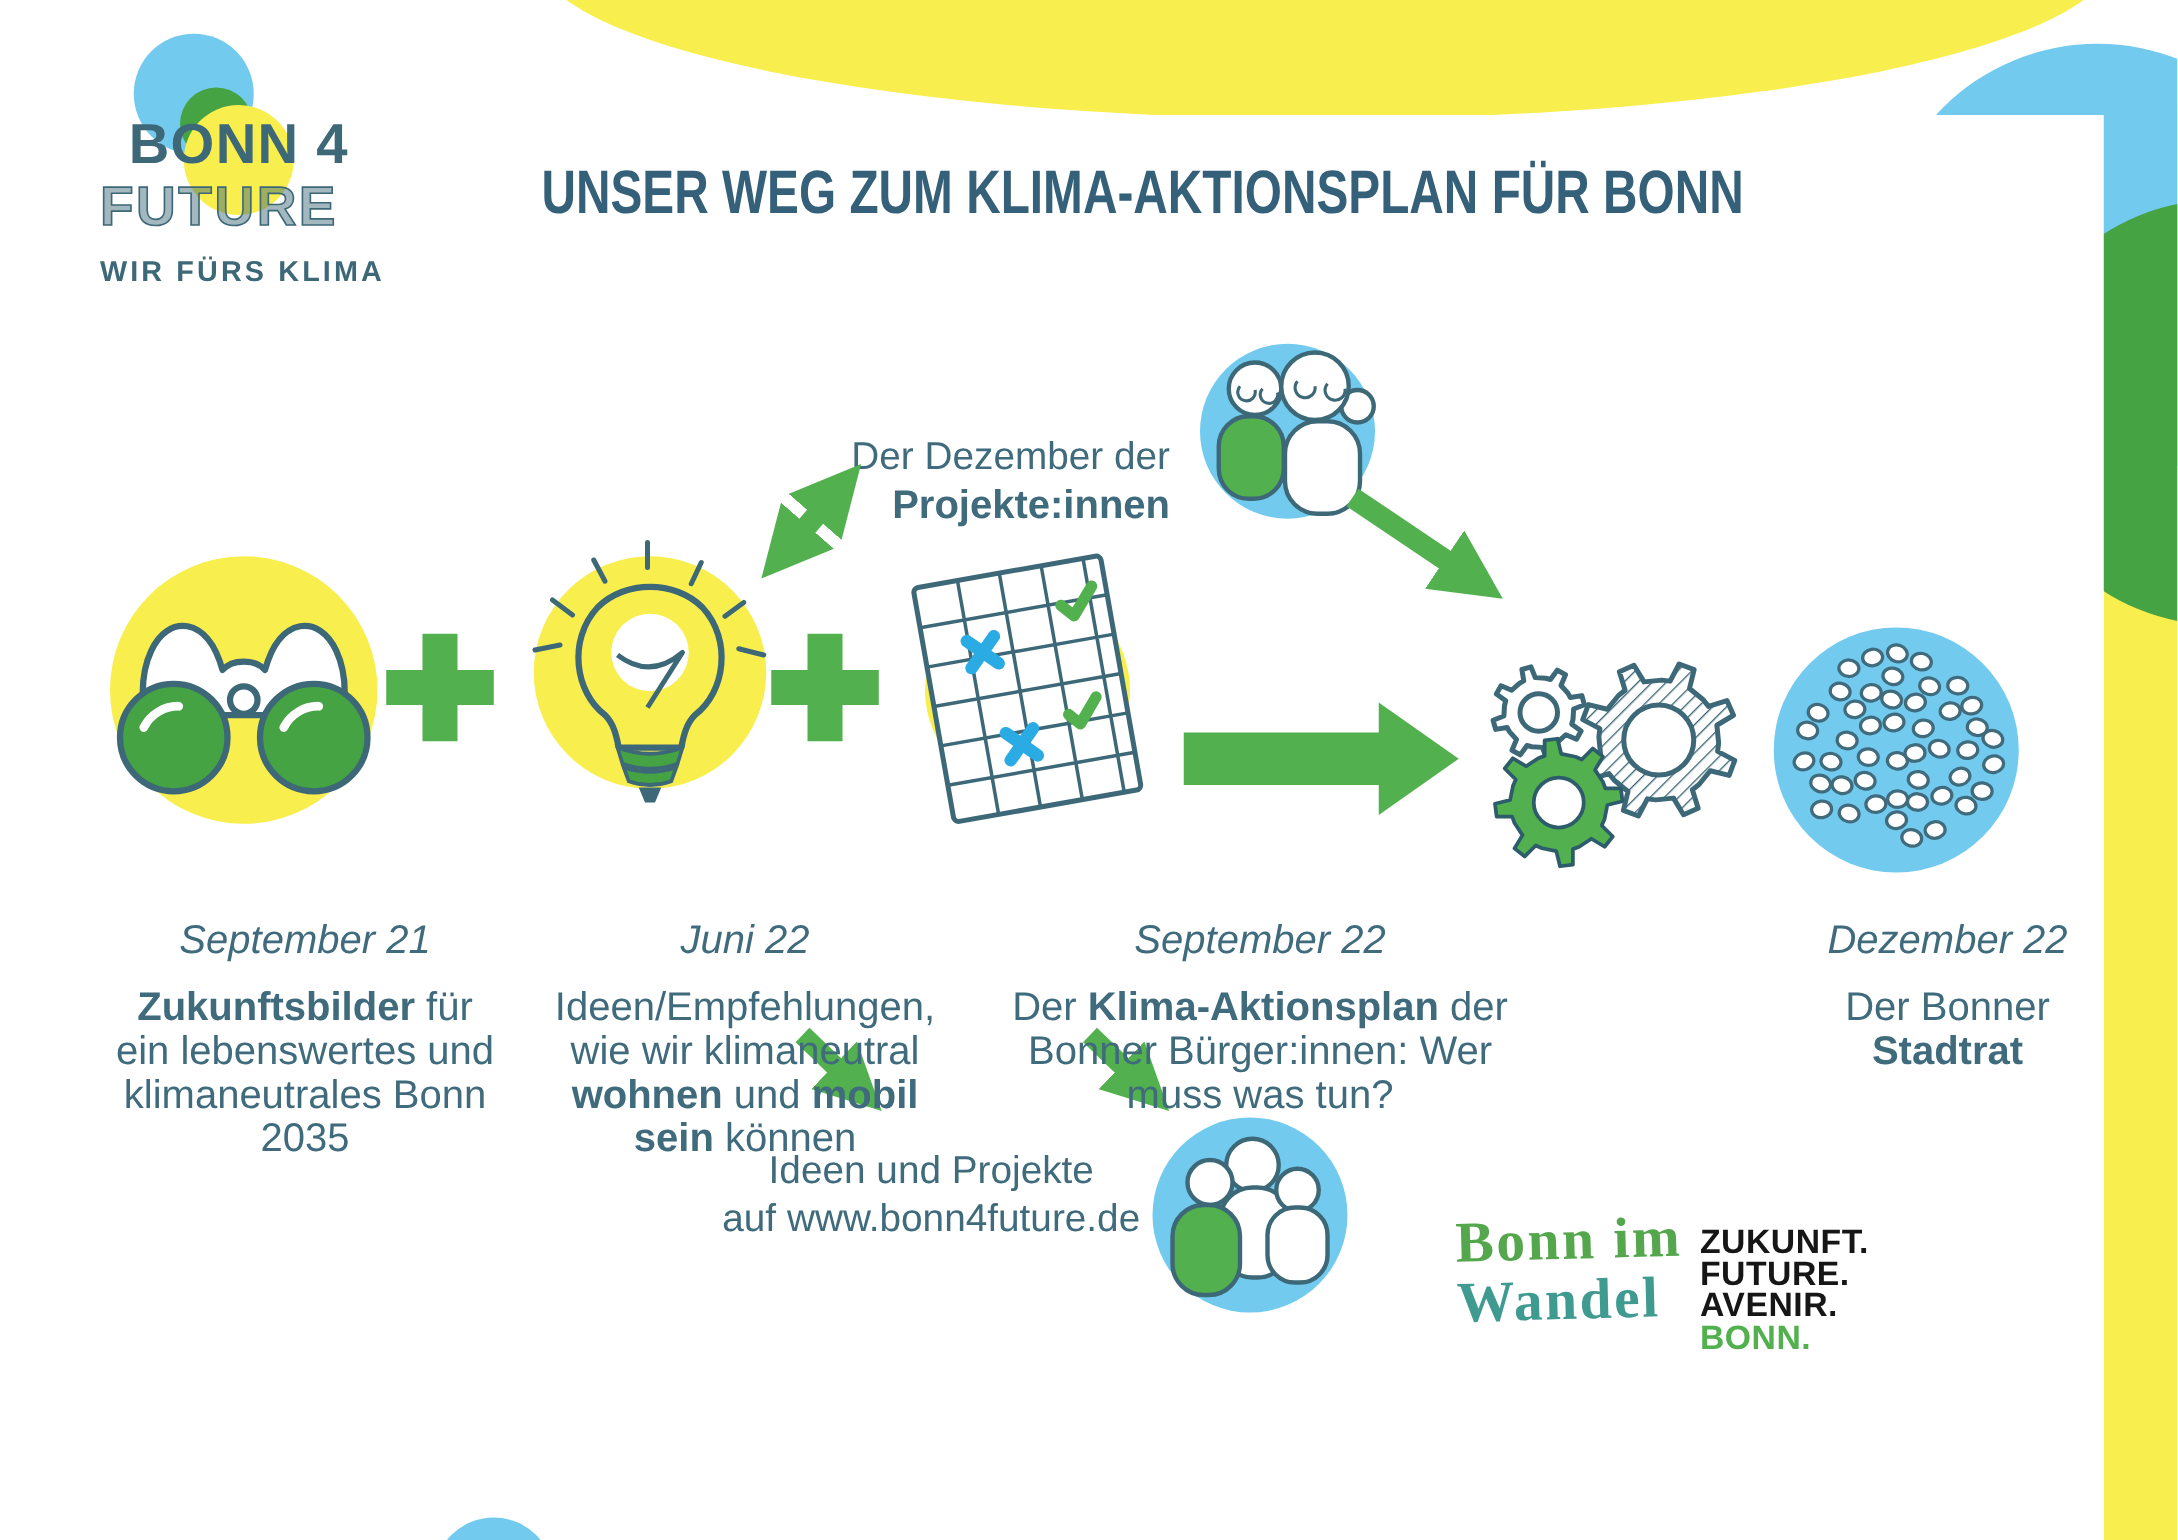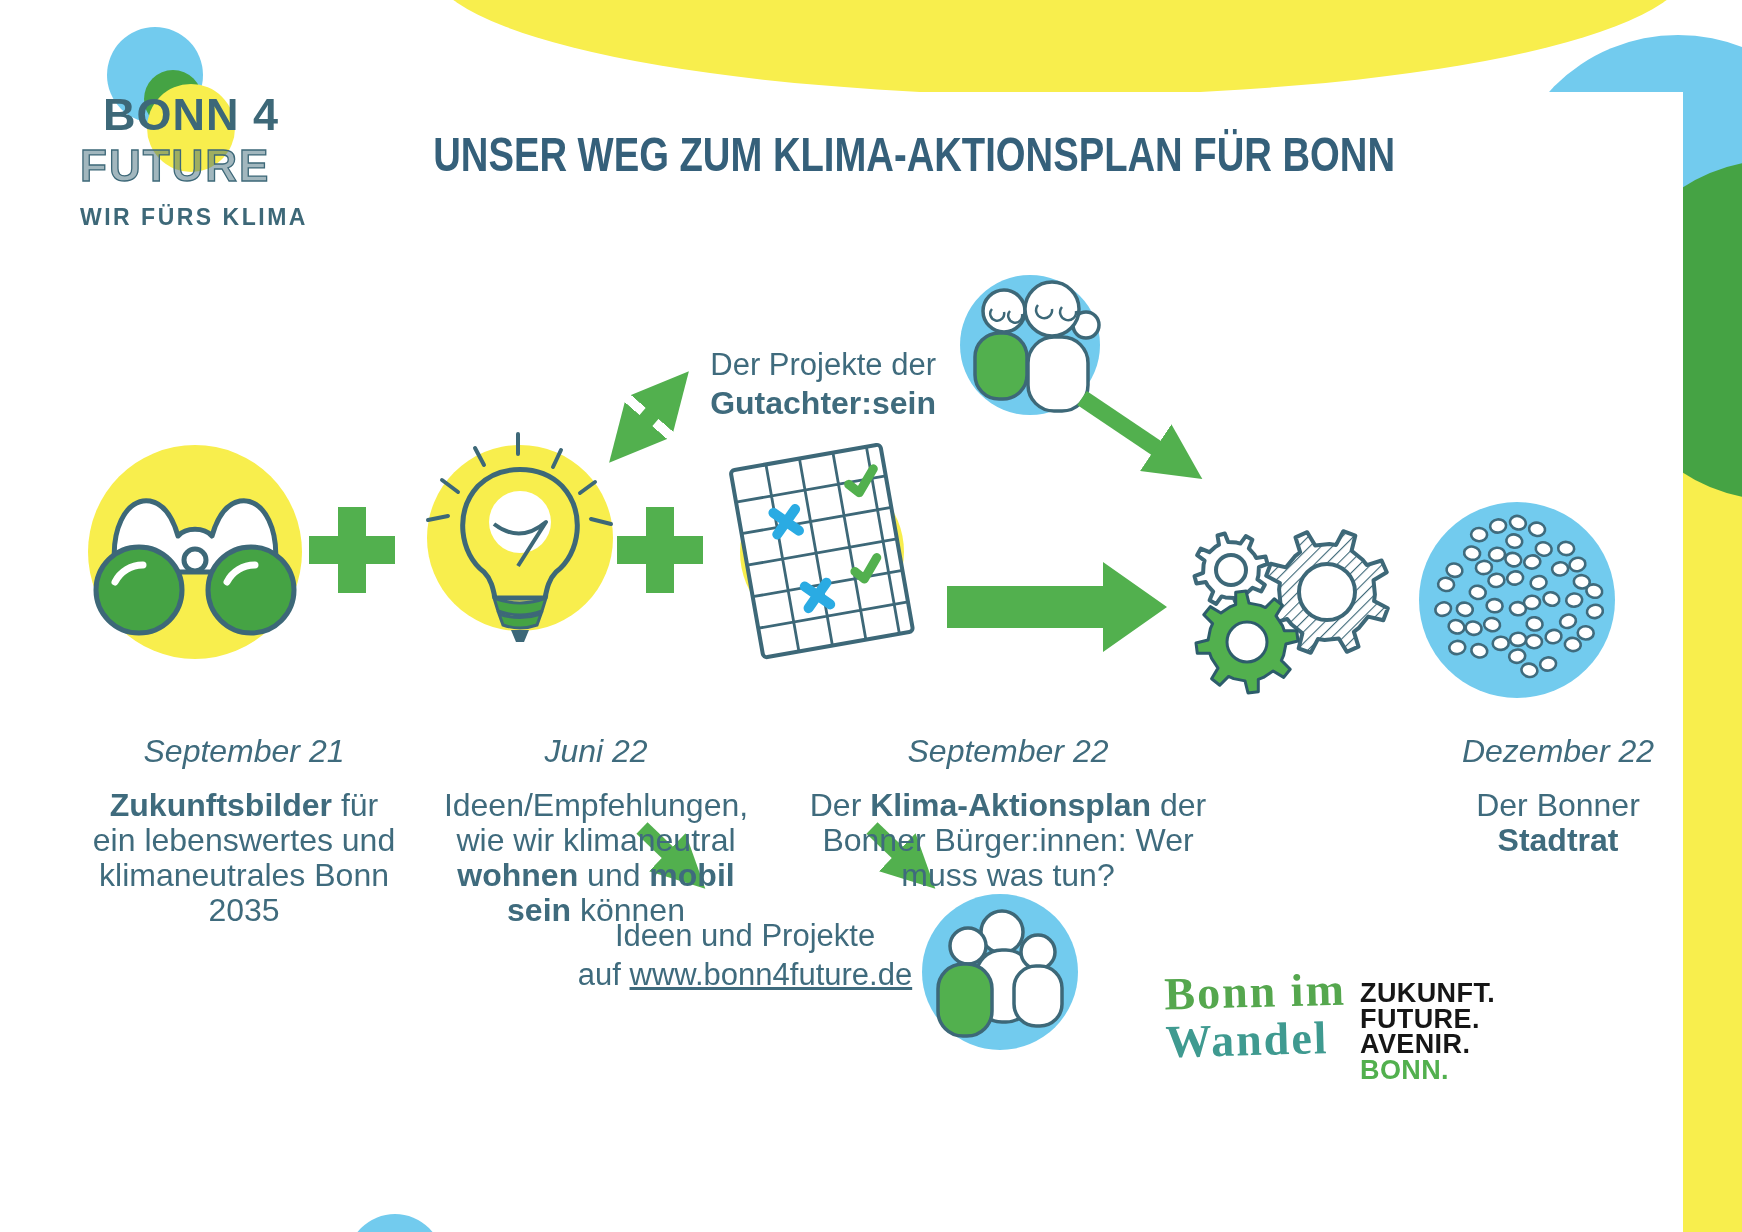--- a/index.html
+++ b/index.html
@@ -66,21 +66,21 @@
   .ms-text{margin-top:18px;font-size:32px;line-height:35px;color:var(--body);}
   .ms-text span{white-space:pre-wrap;}
   .ms1{left:88px;top:733px;width:312px;}
   .ms2{left:440px;top:733px;width:312px;}
   .ms3{left:808px;top:733px;width:400px;}
   .ms4{left:1418px;top:733px;width:280px;}
 
   
   .projects-note{position:absolute;left:545px;top:916px;width:400px;text-align:center;
                  font-size:31px;line-height:39px;color:var(--body);}
-  .projects-note a{color:var(--body);text-decoration:underline;cursor:pointer;}
+  .projects-note a{color:var(--body);cursor:pointer;}
 
   
   .biw{position:absolute;left:1165px;top:968px;font-family:"Liberation Serif",serif;font-weight:bold;
        font-size:46px;line-height:48px;transform:rotate(-1.5deg);letter-spacing:2px;}
   .biw .l1{color:#55a74e;}
   .biw .l2{color:#3f9a90;}
   .zfa{position:absolute;left:1360px;top:981px;font-size:27px;font-weight:bold;line-height:25.5px;
        letter-spacing:.4px;color:#161616;}
   .zfa .bonn{color:var(--green);}
 </style>
@@ -101,22 +101,22 @@
   <div class="logo-circle lc-yellow"></div>
   <div class="logo-text">
     <div class="logo-l1">BONN 4</div>
     <div class="logo-l2">FUTURE</div>
     <div class="logo-tag">WIR FÜRS KLIMA</div>
   </div>
 
   <div class="title">UNSER WEG ZUM KLIMA-AKTIONSPLAN FÜR BONN</div>
 
   <div class="gutachter-label">
-    <div class="l1">Der Projekte der</div>
-    <div class="l2">Gutachter:sein</div>
+    <div class="l1">Der Dezember der</div>
+    <div class="l2">Projekte:innen</div>
   </div>
 
   <div class="icon-circle yc-binoculars"></div>
   <div class="icon-circle yc-bulb"></div>
   <div class="icon-circle yc-checklist"></div>
   <div class="icon-circle bc-gutachter"></div>
   <div class="icon-circle bc-council"></div>
   <div class="icon-circle bc-buerger"></div>
 
   <svg class="icon-svg" style="left:75px;top:442px;" width="240" height="230" viewBox="-120 -110 240 230">

